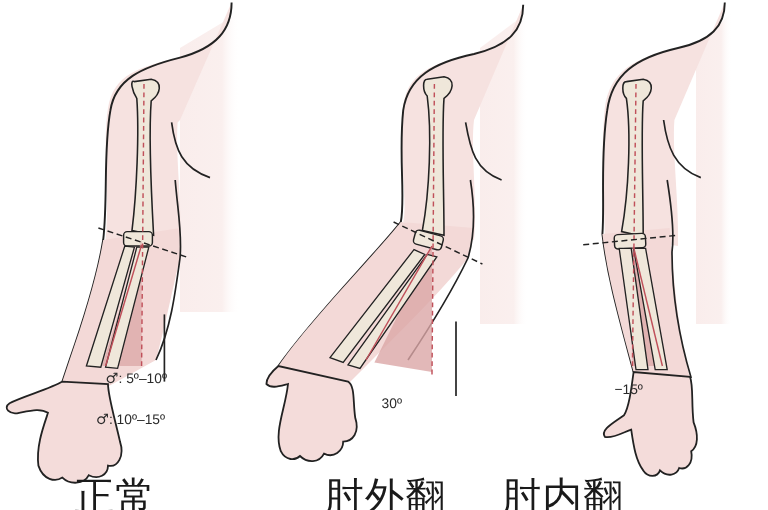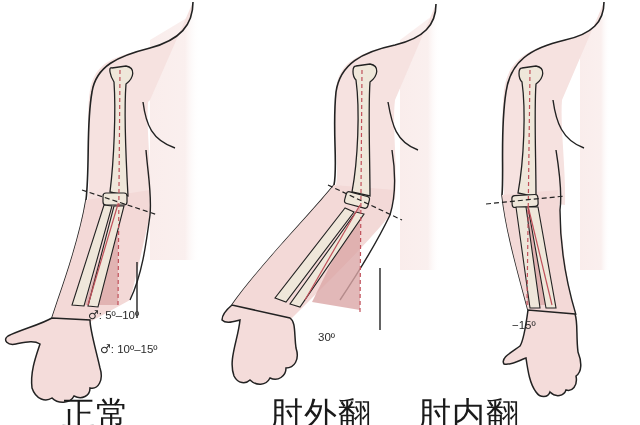--- a/index.html
+++ b/index.html
@@ -86,21 +86,21 @@
     <line x1="528" y1="206" x2="552" y2="305" stroke="#c0505a" stroke-width="1.2"></line>
     <line x1="530" y1="70" x2="527" y2="305" stroke="#c0505a" stroke-width="1.2" stroke-dasharray="4,3"></line>
     <line x1="486" y1="204" x2="565" y2="196" stroke="#222" stroke-width="1.2" stroke-dasharray="5,3"></line>
     <path d="M528,310 C526,325 524,340 520,346 C512,352 500,358 504,364 C510,366 520,360 526,358 C528,372 530,384 536,392 C540,398 548,398 550,392 C556,398 564,396 566,390 C572,392 578,386 576,376 C582,372 582,362 578,352 C576,336 578,322 575,314 Z" fill="#f4dcda" stroke="#222" stroke-width="1.5"></path>
   </g>
 </svg>
 
 <div class="sex-row" style="left:88px; top:308px;">
   <span class="sym">♂</span><span>: 5º–10º</span>
 </div>
-<div class="sex-row" style="left:100px; top:342px;">
+<div class="sex-row" style="left:80px; top:342px;">
   <span class="sym">♂</span><span>: 10º–15º</span>
 </div>
 
 <div class="angle-label" style="left:318px; top:320px;margin-top:11px;">30º</div>
 <div class="angle-label" style="left:512px; top:319px;text-align:right;">−15º</div>
 
 <div class="caption" style="left:62px; top:392px;">正常</div>
 <div class="caption" style="left:270px; top:392px;">肘外翻</div>
 <div class="caption" style="left:418px; top:392px;">肘内翻</div>
 

